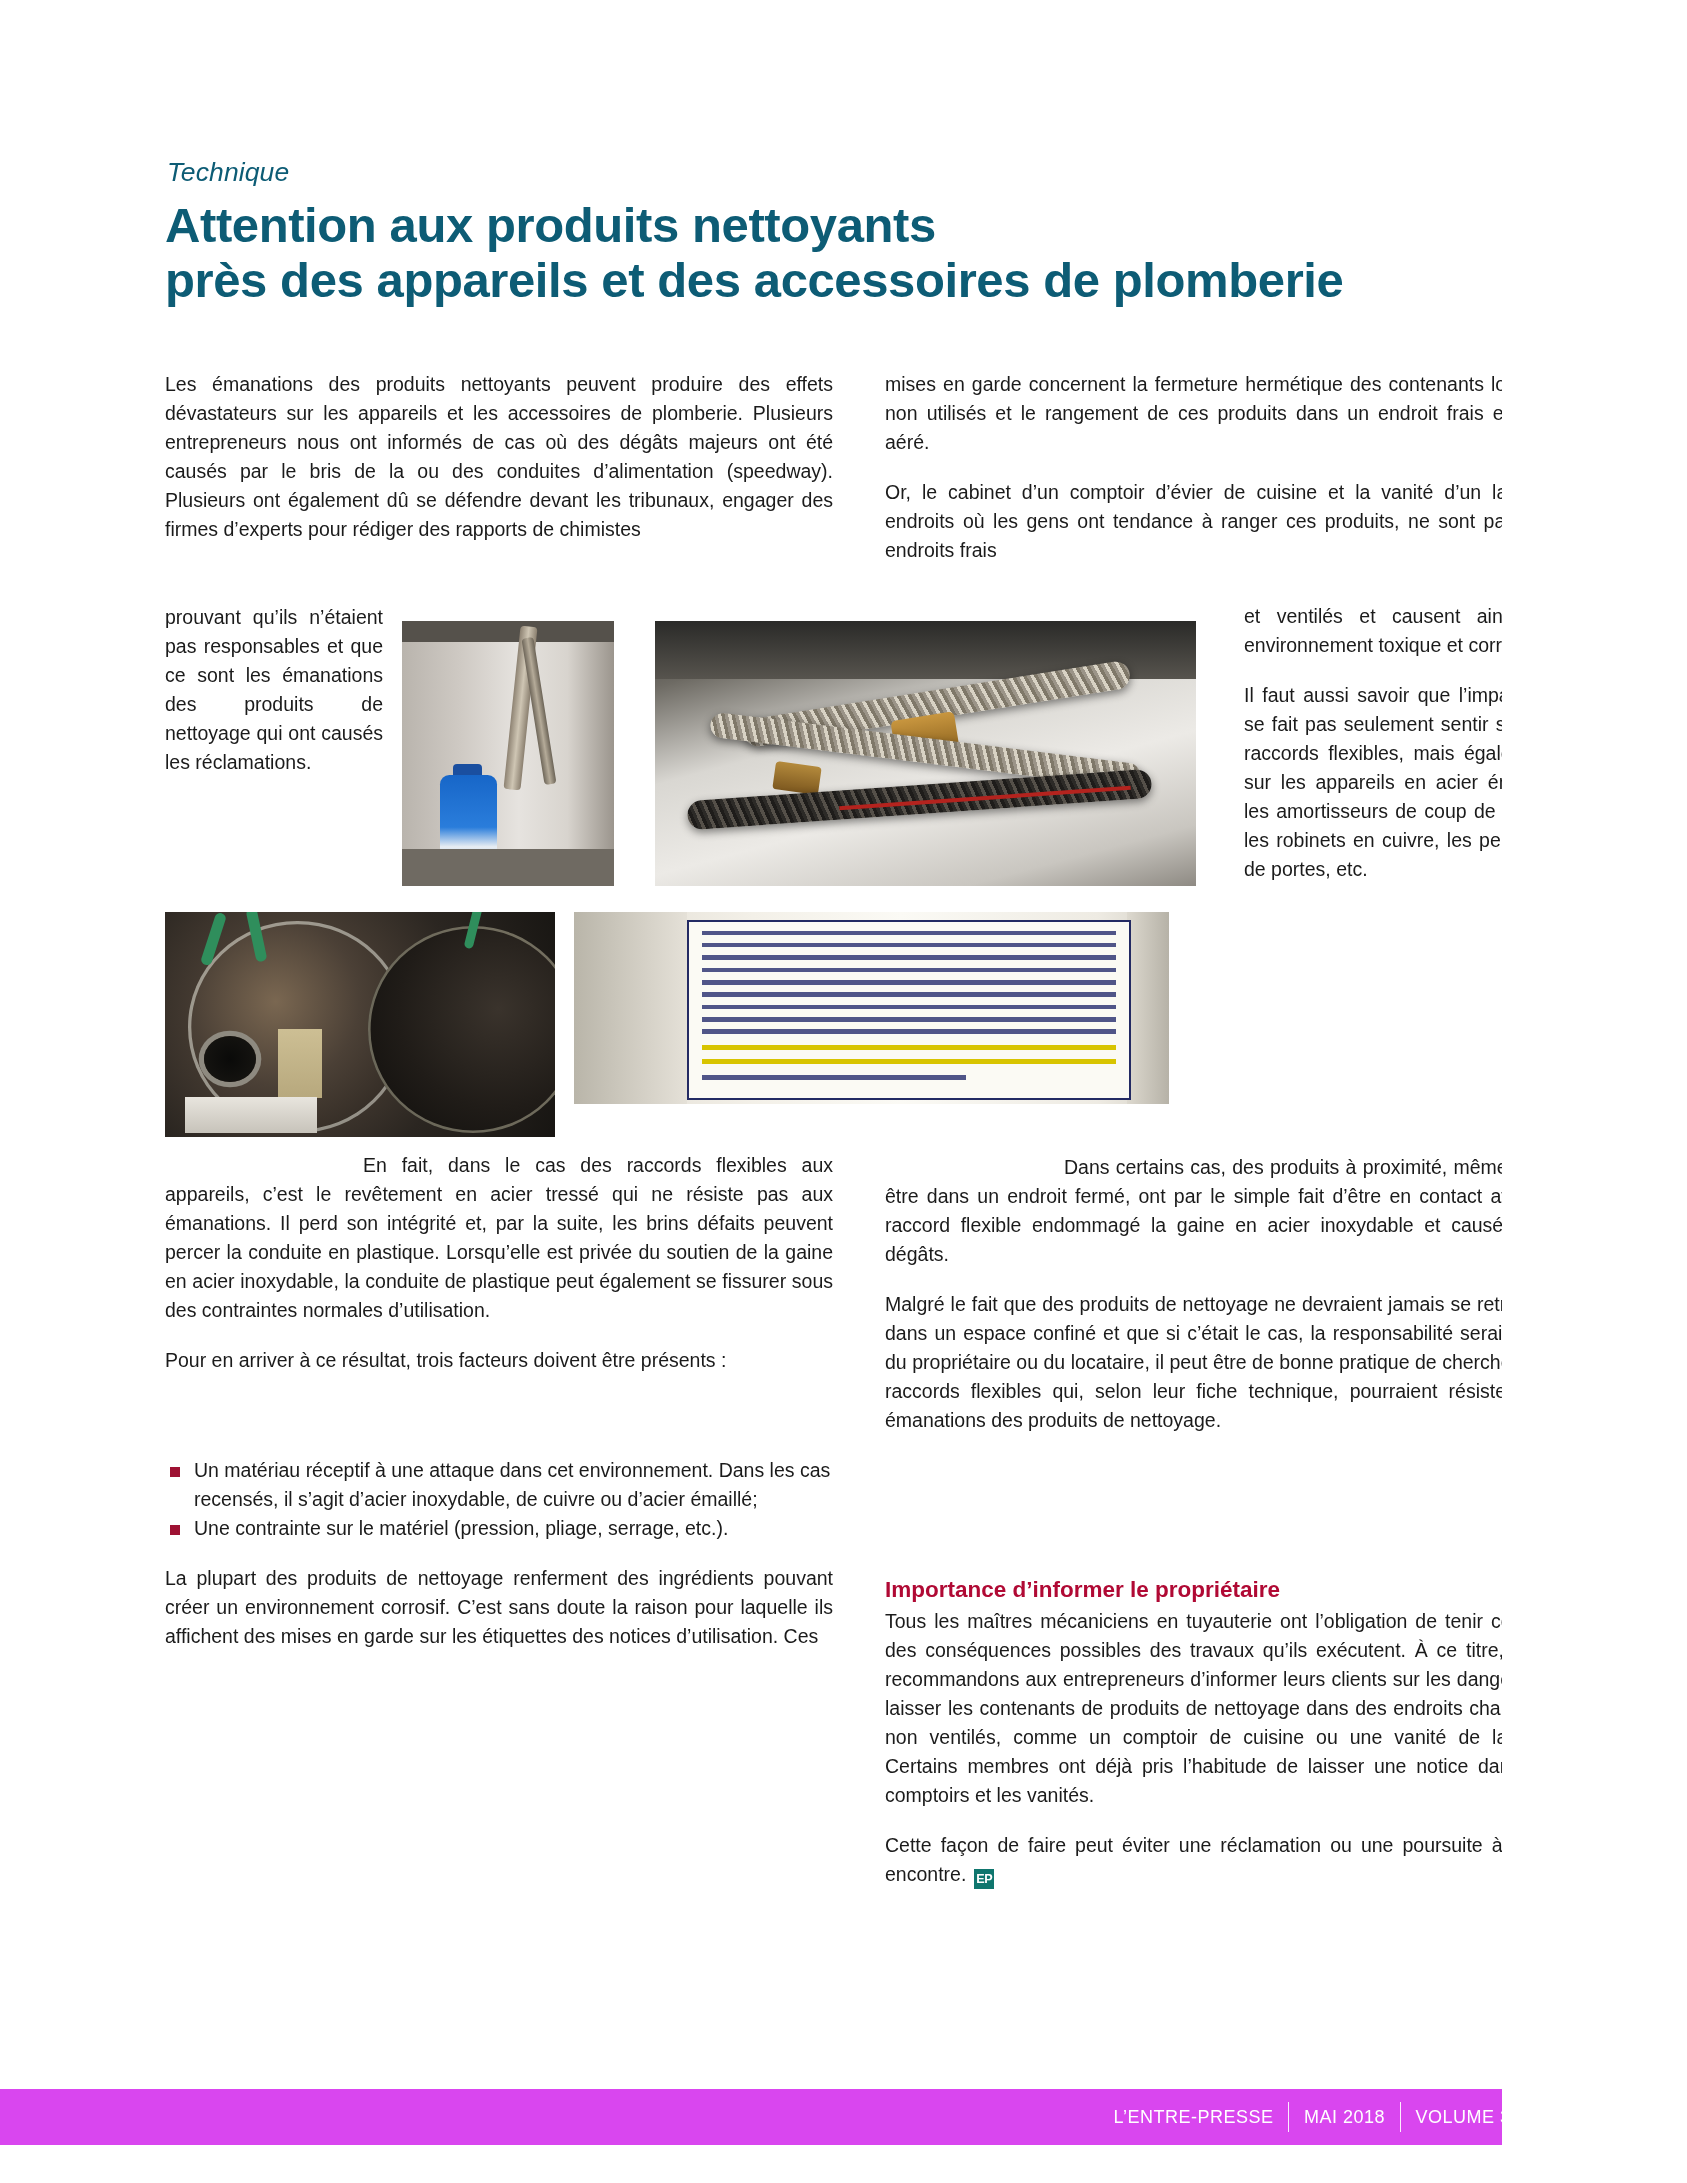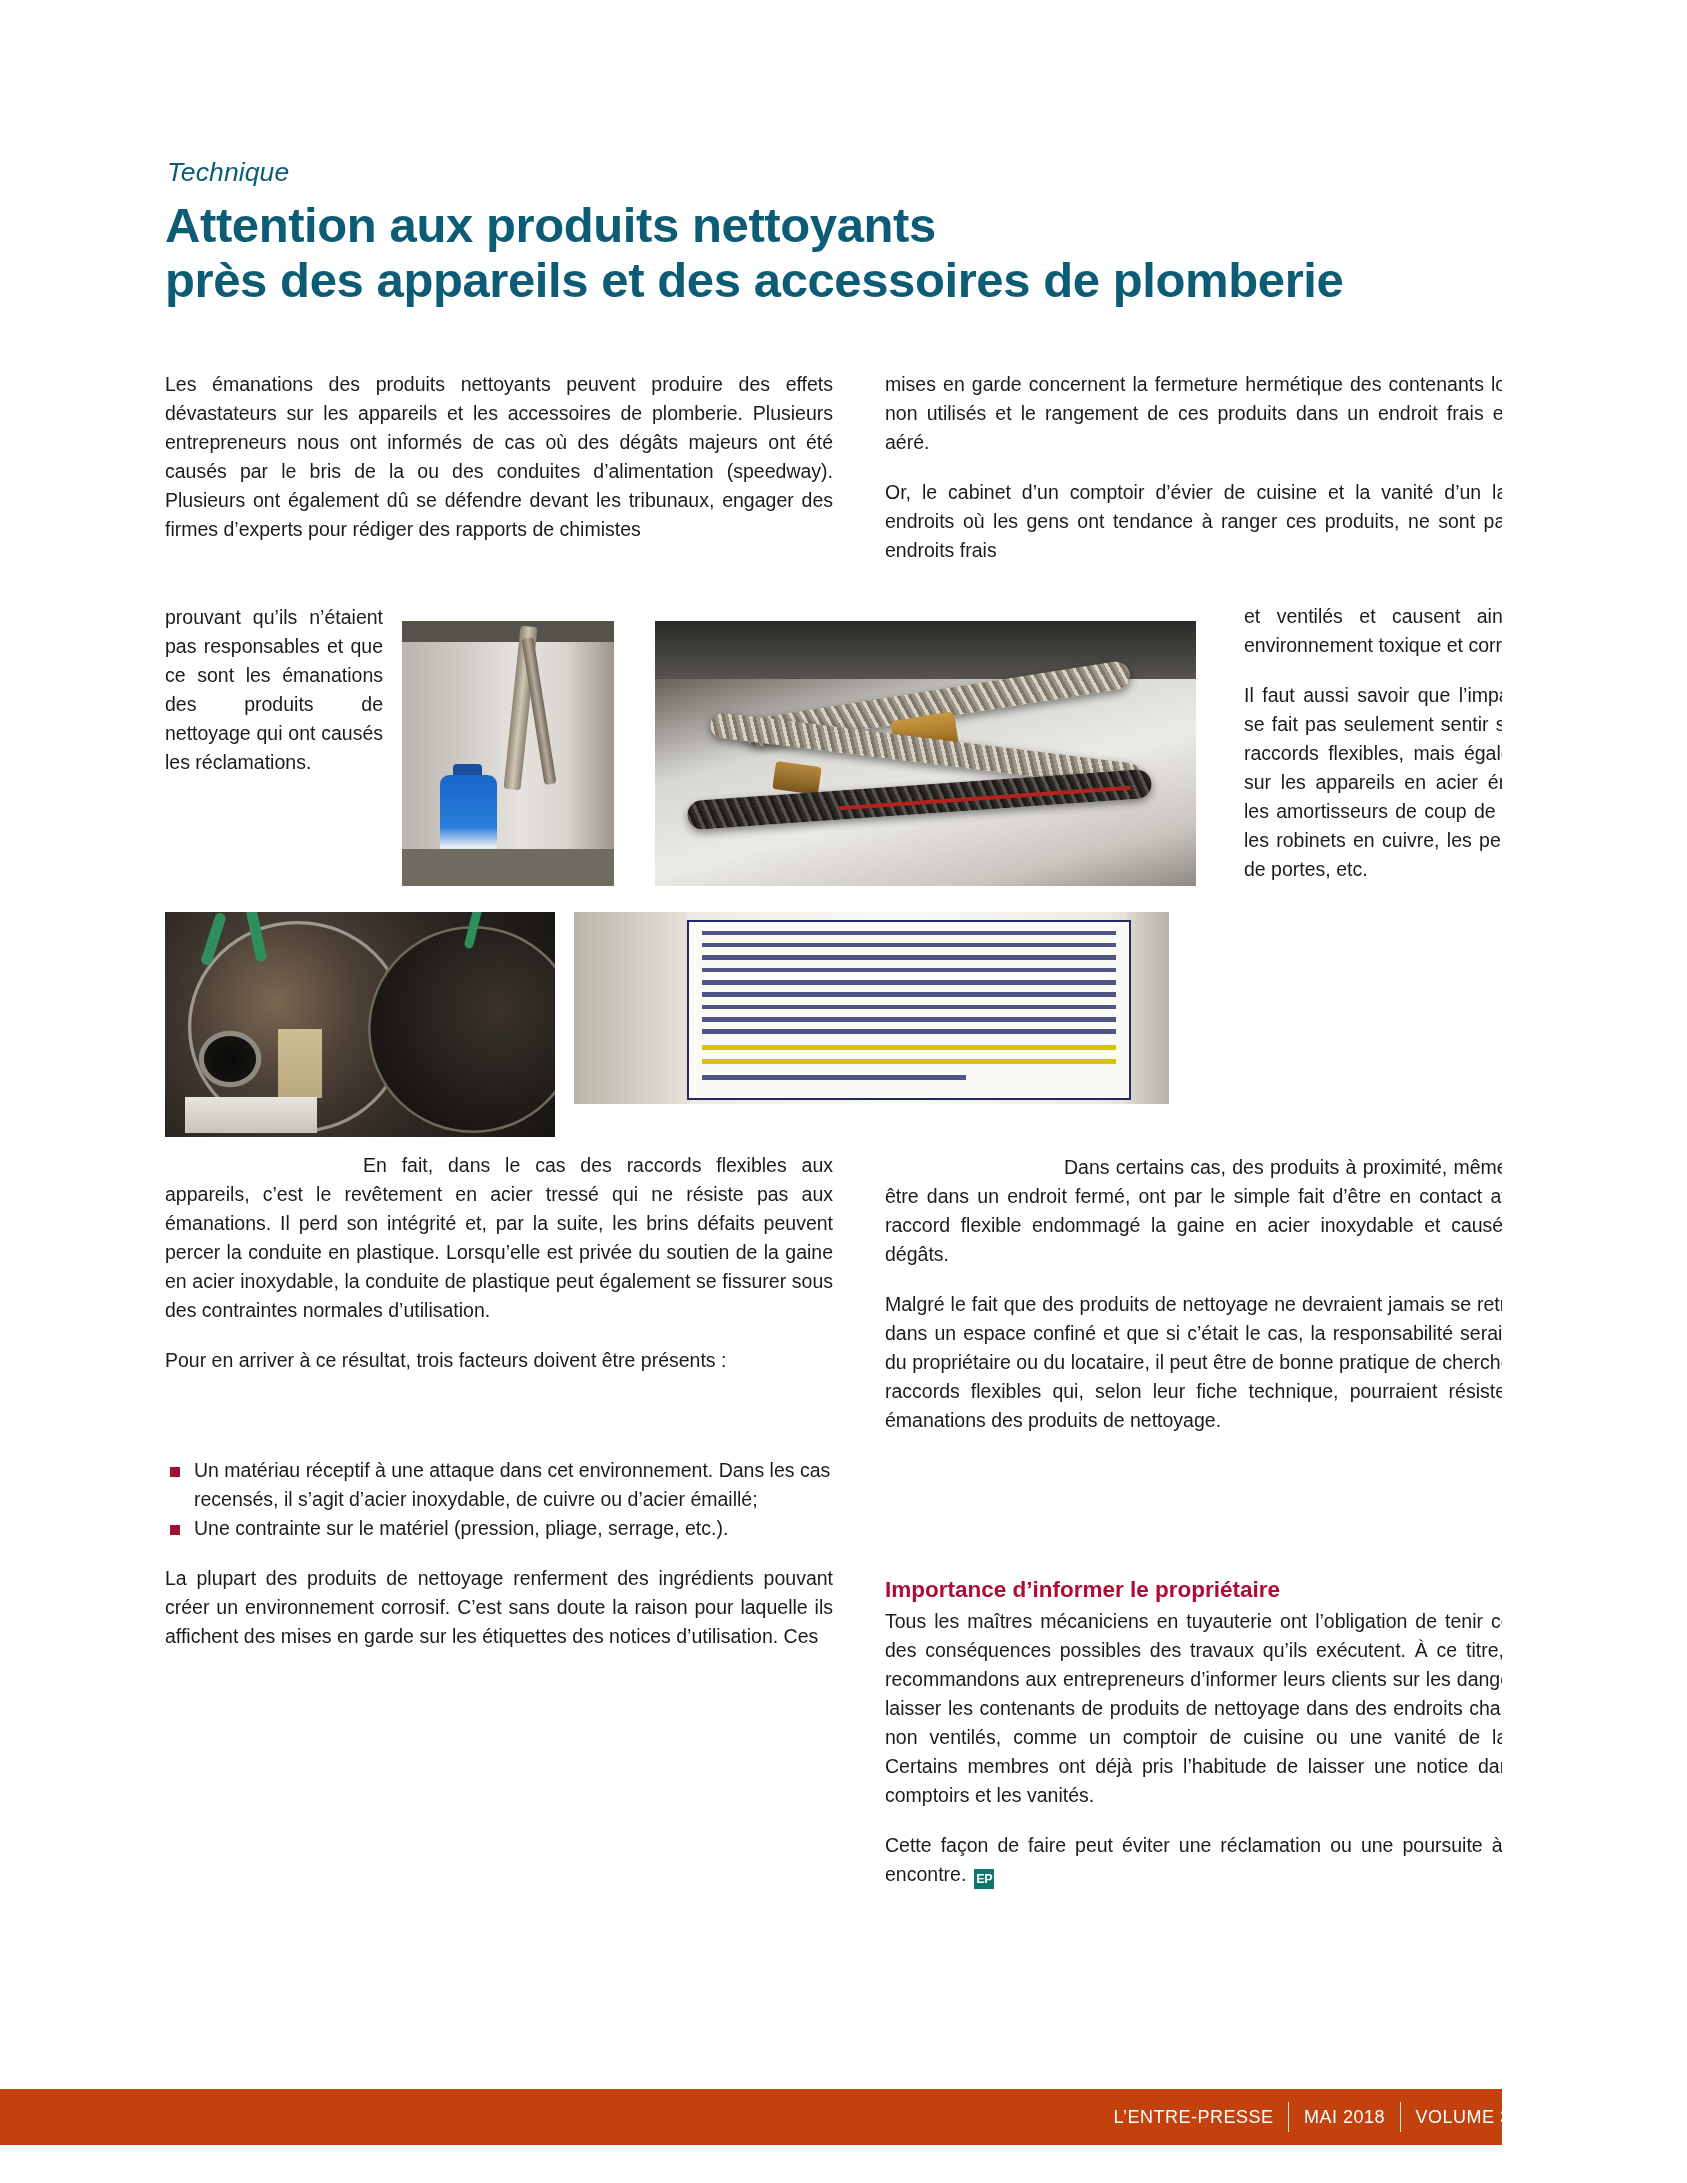--- a/index.html
+++ b/index.html
@@ -256,21 +256,21 @@
     letter-spacing: -0.3px;
   }
 
   
   .footer-bar {
     position: absolute;
     left: 0;
     bottom: 38px;
     width: 1687px;
     height: 56px;
-    background: #c2410c;
+    background: #d946ef;
   }
   .footer-inner {
     position: absolute;
     right: 60px;
     top: 0;
     height: 56px;
     display: flex;
     align-items: center;
     color: #ffffff;
     font-size: 18px;

